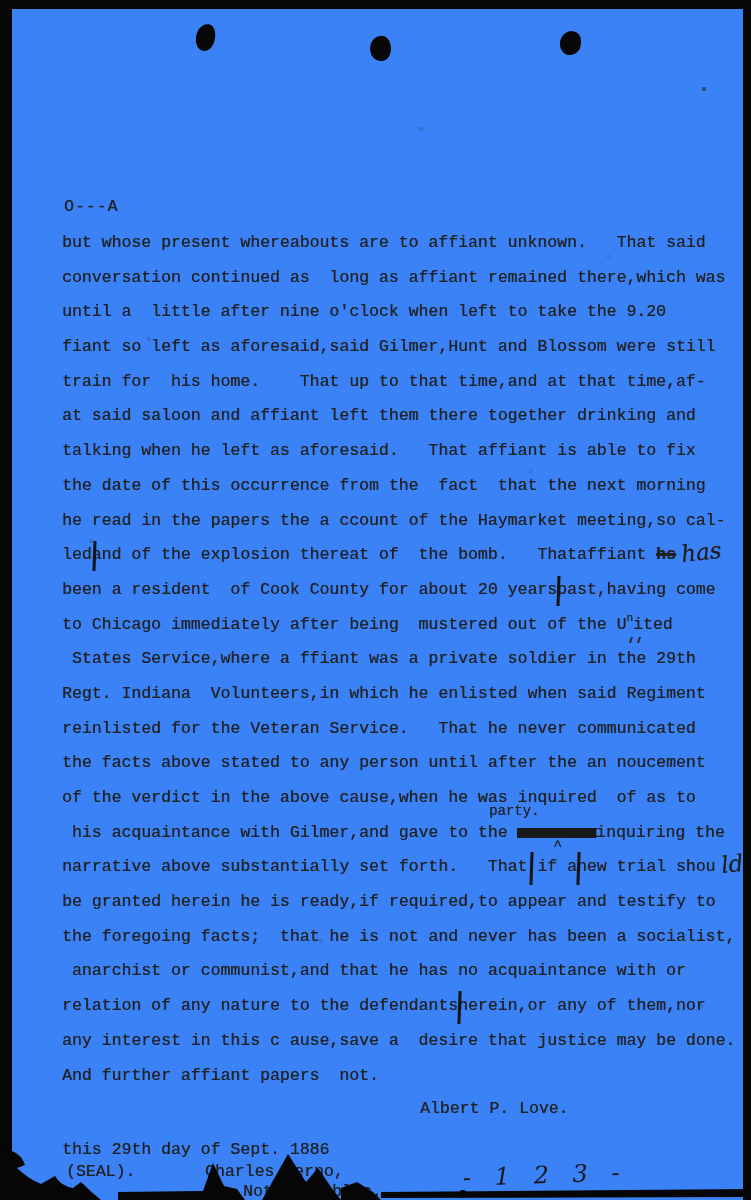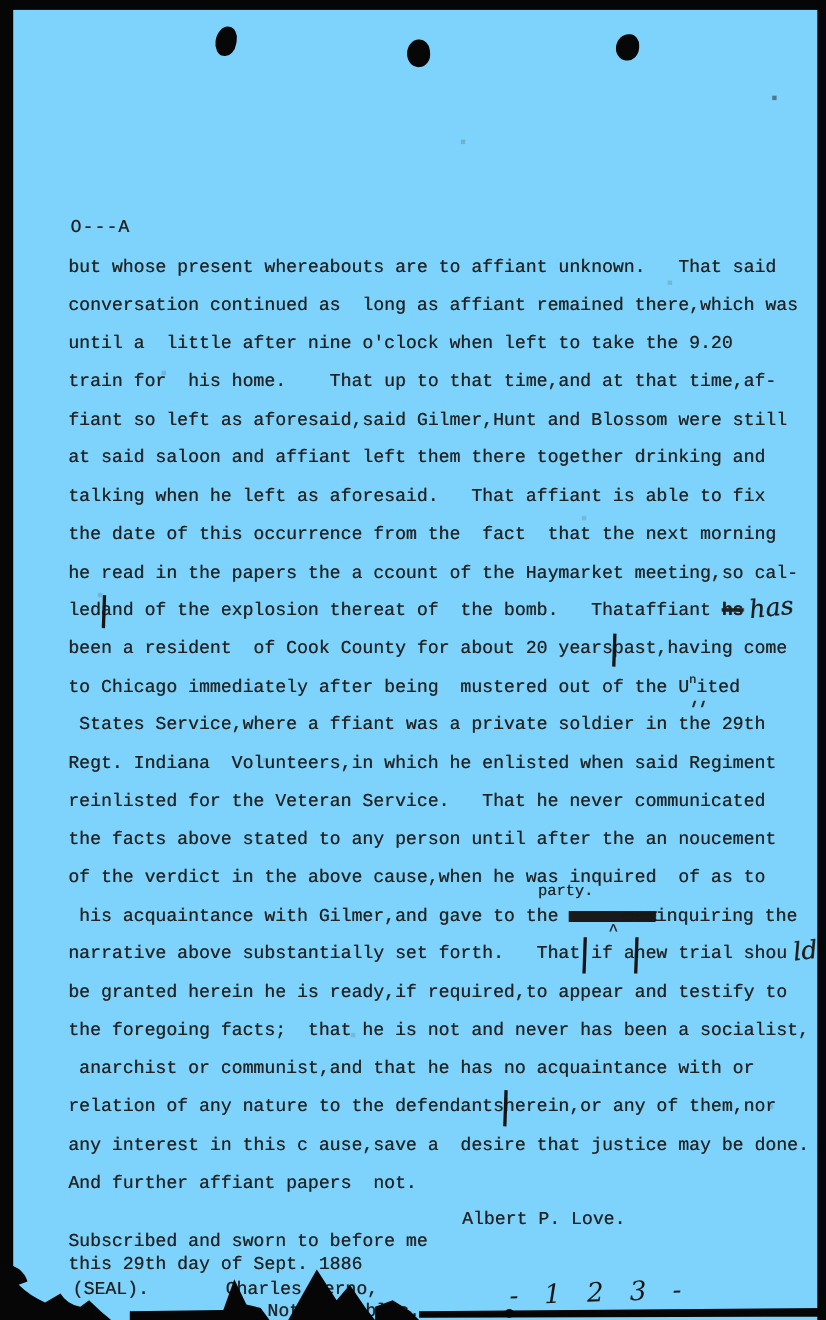--- a/index.html
+++ b/index.html
@@ -1,19 +1,19 @@
 <!DOCTYPE html>
 <html><head>
 <meta charset="utf-8">
 <style>
   html,body{margin:0;padding:0;background:#333;}
   .page{
     position:relative;
     width:751px;height:1200px;
-    background:#7dd3fc;
+    background:#3b82f6;
     overflow:hidden;
     font-family:"Liberation Mono","DejaVu Sans Mono",monospace;
     color:#212121;
   }
   
   .bar-top{position:absolute;left:0;top:0;width:751px;height:9px;background:#060606;}
   .bar-left{position:absolute;left:0;top:0;width:12px;height:1200px;background:#060606;}
   .bar-right{position:absolute;left:743px;top:0;width:8px;height:1200px;background:#060606;}
   
   .hole{position:absolute;background:#070707;border-radius:58% 46% 52% 50%;}
@@ -86,22 +86,22 @@
   <div class="hole h3"></div>
 
   <div class="speck"></div>
 
   <div class="header-mark ink">O---A</div>
 
   <div class="body-text ink">
     <div class="ln"><span>but whose present whereabouts are to affiant unknown.   That said</span></div>
     <div class="ln"><span>conversation continued as  long as affiant remained there,which was</span></div>
     <div class="ln"><span>until a  little after nine o'clock when left to take the 9.20</span></div>
+    <div class="ln"><span>fiant so left as aforesaid,said Gilmer,Hunt and Blossom were still</span></div>
     <div class="ln"><span>train for  his home.    That up to that time,and at that time,af-</span></div>
-    <div class="ln"><span>fiant so left as aforesaid,said Gilmer,Hunt and Blossom were still</span></div>
     <div class="ln"><span>at said saloon and affiant left them there together drinking and</span></div>
     <div class="ln"><span>talking when he left as aforesaid.   That affiant is able to fix</span></div>
     <div class="ln"><span>the date of this occurrence from the  fact  that the next morning</span></div>
     <div class="ln"><span>he read in the papers the a ccount of the Haymarket meeting,so cal-</span></div>
     <div class="ln"><span>ledand of the explosion thereat of  the bomb.   Thataffiant </span><span class="struck">hs</span><span class="hand">has</span></div>
     <div class="ln"><span>been a resident  of Cook County for about 20 yearspast,having come</span></div>
     <div class="ln"><span>to Chicago immediately after being  mustered out of the U</span><span class="sup">n</span><span>ited</span></div>
     <div class="ln"><span> States Service,where a ffiant was a private soldier in the 29th</span></div>
     <div class="ln"><span>Regt. Indiana  Volunteers,in which he enlisted when said Regiment</span></div>
     <div class="ln"><span>reinlisted for the Veteran Service.   That he never communicated</span></div>
@@ -121,21 +121,20 @@
   <div class="caret ink">^</div>
   <div class="insmark"></div>
 
   <div class="stroke s1"></div>
   <div class="stroke s2"></div>
   <div class="stroke s3"></div>
   <div class="stroke s4"></div>
   <div class="stroke s5"></div>
 
   <div class="sig ink">Albert P. Love.</div>
-  <div class="att1 ink">Subscribed and sworn to before me</div>
   <div class="att2 ink">this 29th day of Sept. 1886</div>
   <div class="seal ink">(SEAL).</div>
   <div class="notary-name ink">Charles Werno,</div>
   <div class="notary-title ink">Notary Public.</div>
   <div class="pagenum">- 1 2 3 -</div>
 
   <svg class="blobs" width="751" height="58" viewBox="0 0 751 58">
     <path fill="#060606" d="M0,4 L12,9 Q22,13 25,23 L17,26 Q27,36 41,42 L55,34 Q61,44 73,46 L81,40 Q91,50 101,58 L0,58 Z"></path>
     <path fill="#060606" d="M118,50 L203,49 L213,21 L224,44 L237,47 L245,58 L118,58 Z"></path>
     <path fill="#060606" d="M262,58 L288,12 L306,40 L318,26 L333,48 L341,58 Z"></path>

